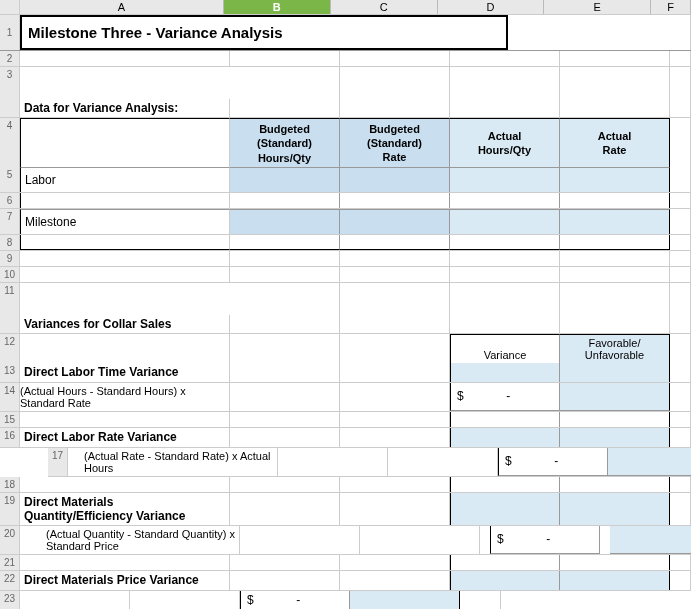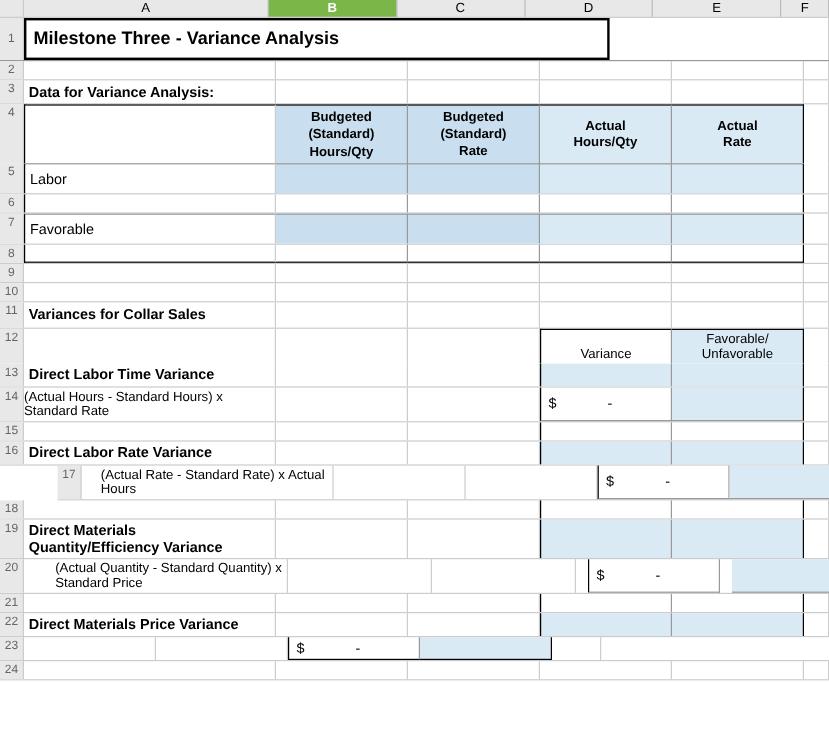--- a/index.html
+++ b/index.html
@@ -62,20 +62,21 @@
       text-align: center;
       font-weight: bold;
       font-size: 11px;
       line-height: 1.3;
     }
 
     
     .section-label {
       font-weight: bold;
       font-size: 12px;
+      margin-top: 32px;
     }
 
     .sub-label {
       font-size: 11px;
       color: #000;
       padding-left: 16px;
     }
 
     
     .top-col-headers {
@@ -173,21 +174,21 @@
     <div class="cell cell-a" style="border-left:1px solid #000;"></div>
     <div class="cell cell-b" style="border-right:1px solid #999;"></div>
     <div class="cell cell-c" style="border-right:1px solid #999;"></div>
     <div class="cell cell-d" style="border-right:1px solid #999;"></div>
     <div class="cell cell-e" style="border-right:1px solid #000;"></div>
     <div class="cell cell-f"></div>
   </div>
 
   <div class="row" style="min-height:26px;">
     <div class="row-num">7</div>
-    <div class="cell cell-a" style="border-left:1px solid #000;border-top:1px solid #999;">Favorable</div>
+    <div class="cell cell-a" style="border-left:1px solid #000;border-top:1px solid #999;">Milestone</div>
     <div class="cell cell-b cell-blue" style="border-right:1px solid #999;border-top:1px solid #999;"></div>
     <div class="cell cell-c cell-blue" style="border-right:1px solid #999;border-top:1px solid #999;"></div>
     <div class="cell cell-d cell-light-blue" style="border-right:1px solid #999;border-top:1px solid #999;"></div>
     <div class="cell cell-e cell-light-blue" style="border-right:1px solid #000;border-top:1px solid #999;"></div>
     <div class="cell cell-f"></div>
   </div>
 
   <div class="row" style="min-height:8px;">
     <div class="row-num">8</div>
     <div class="cell cell-a" style="border-left:1px solid #000;border-bottom:1px solid #000;"></div>

